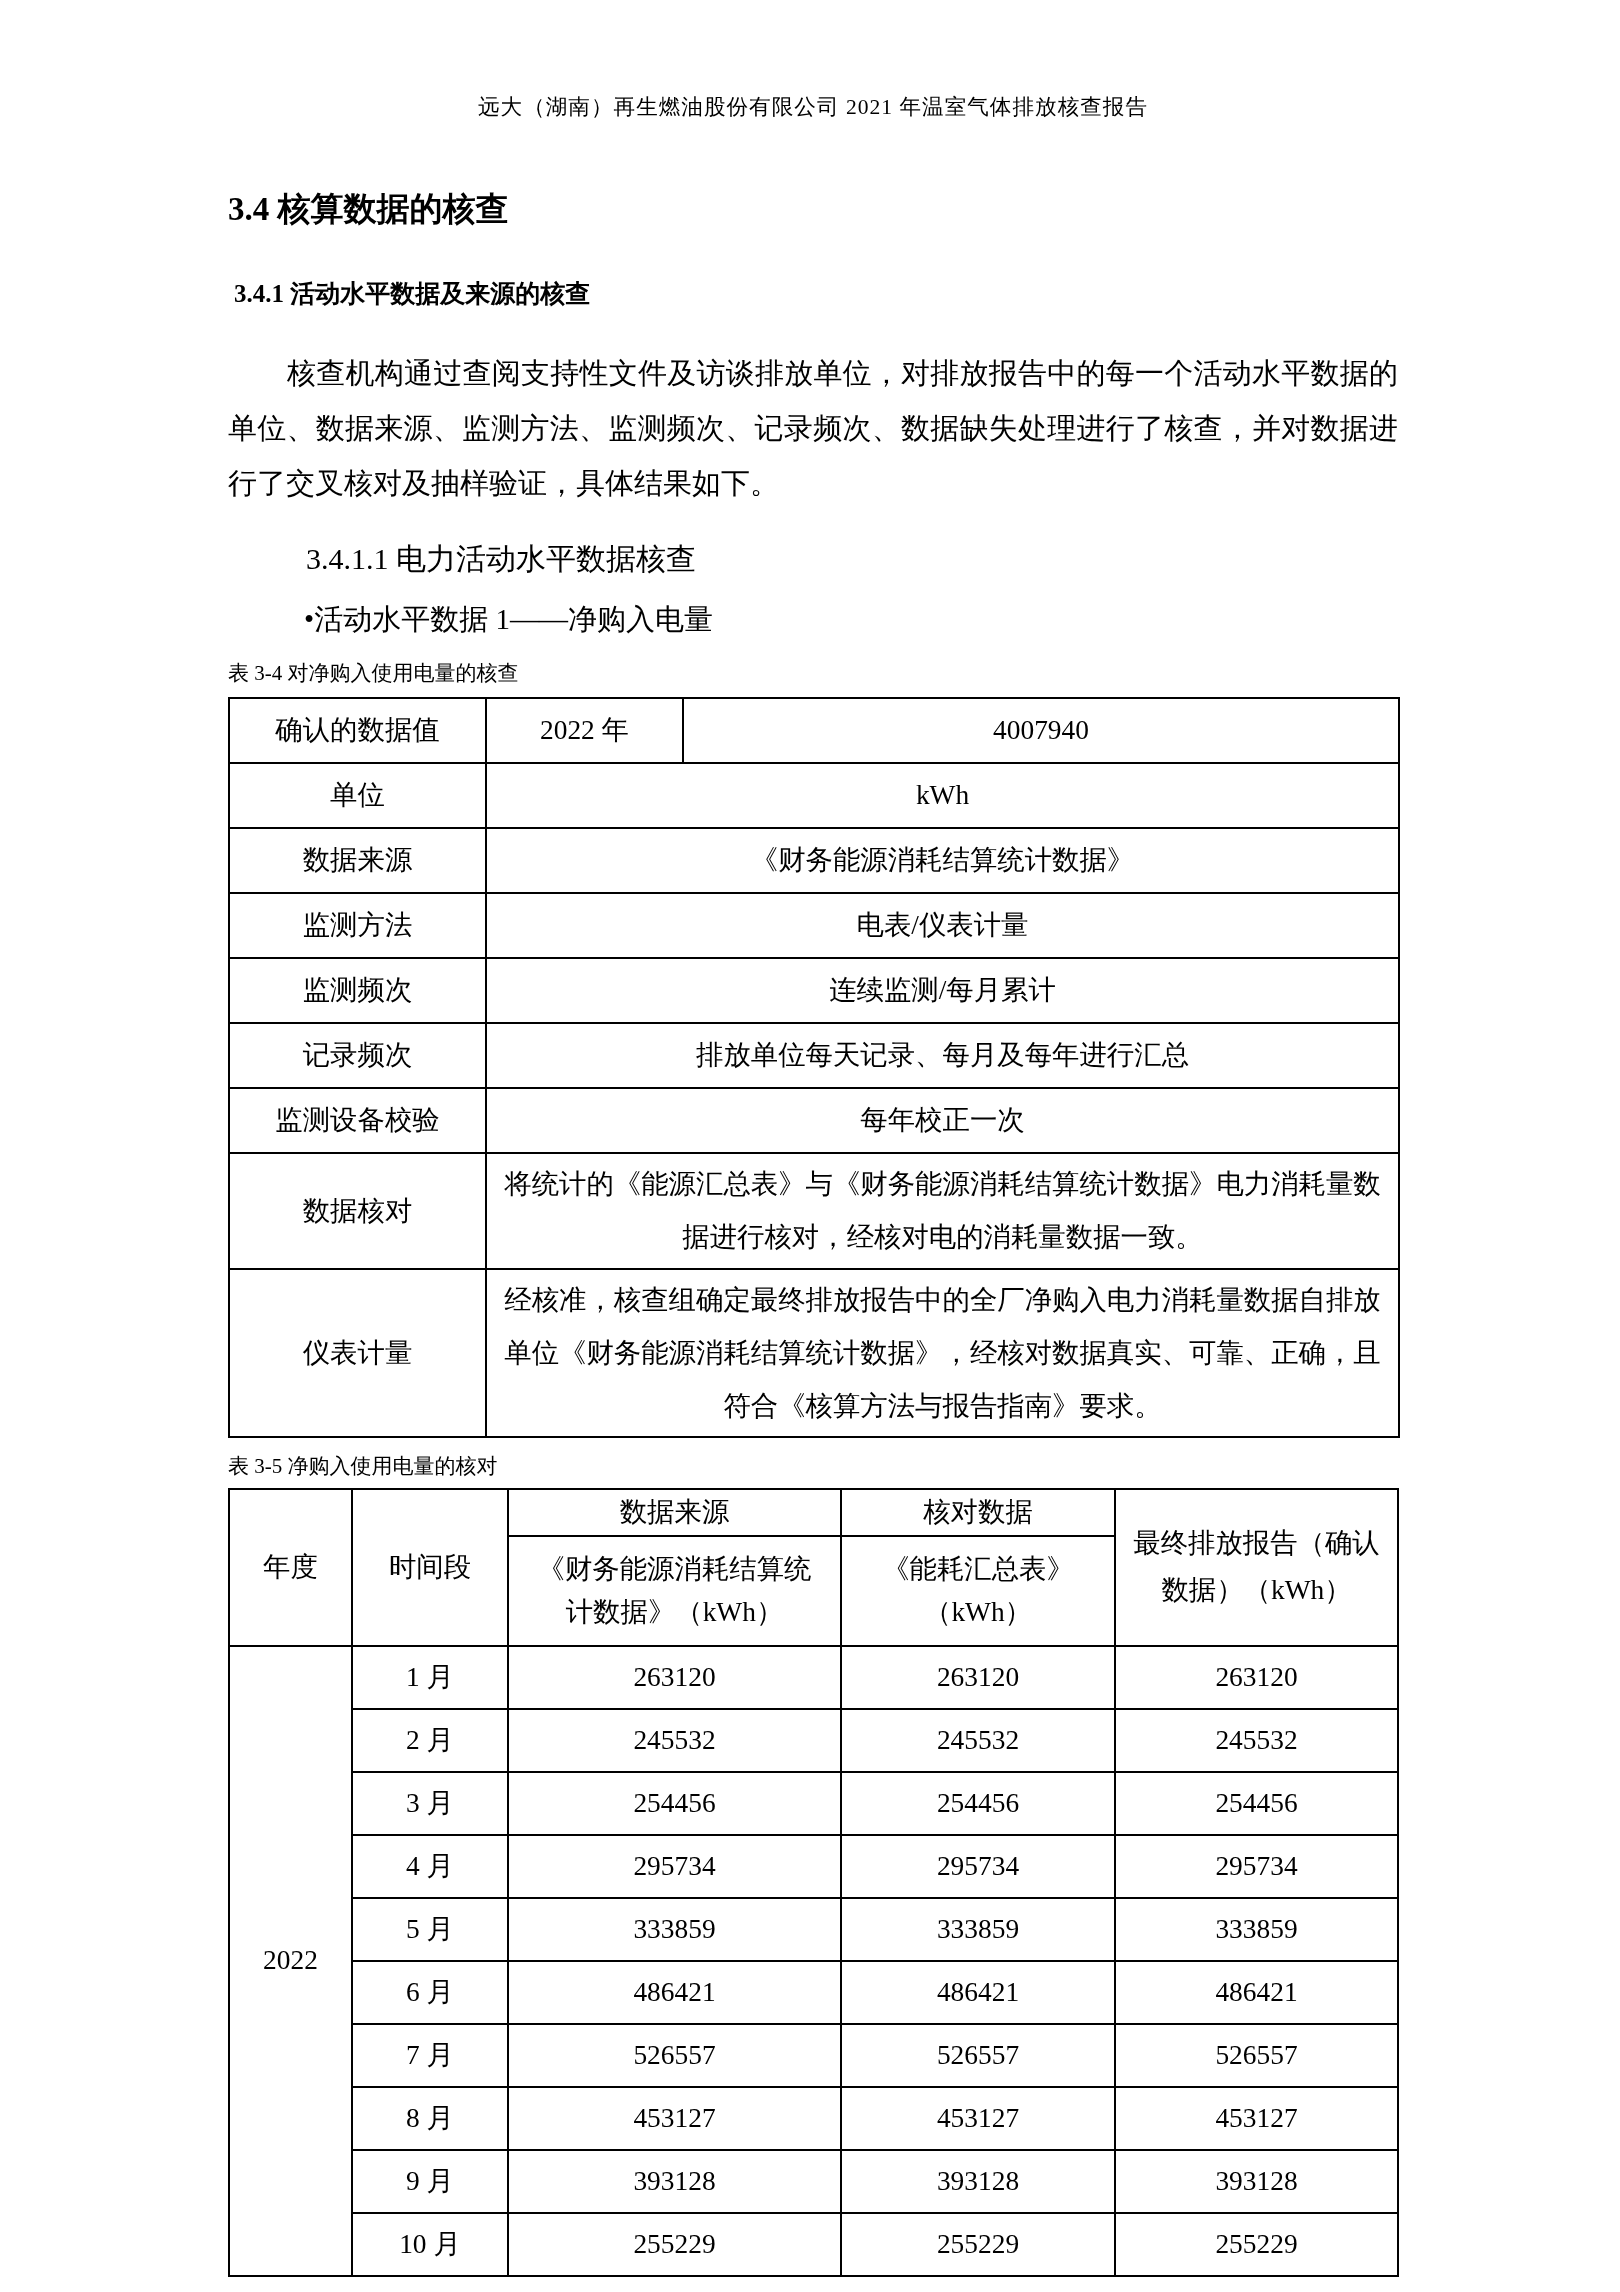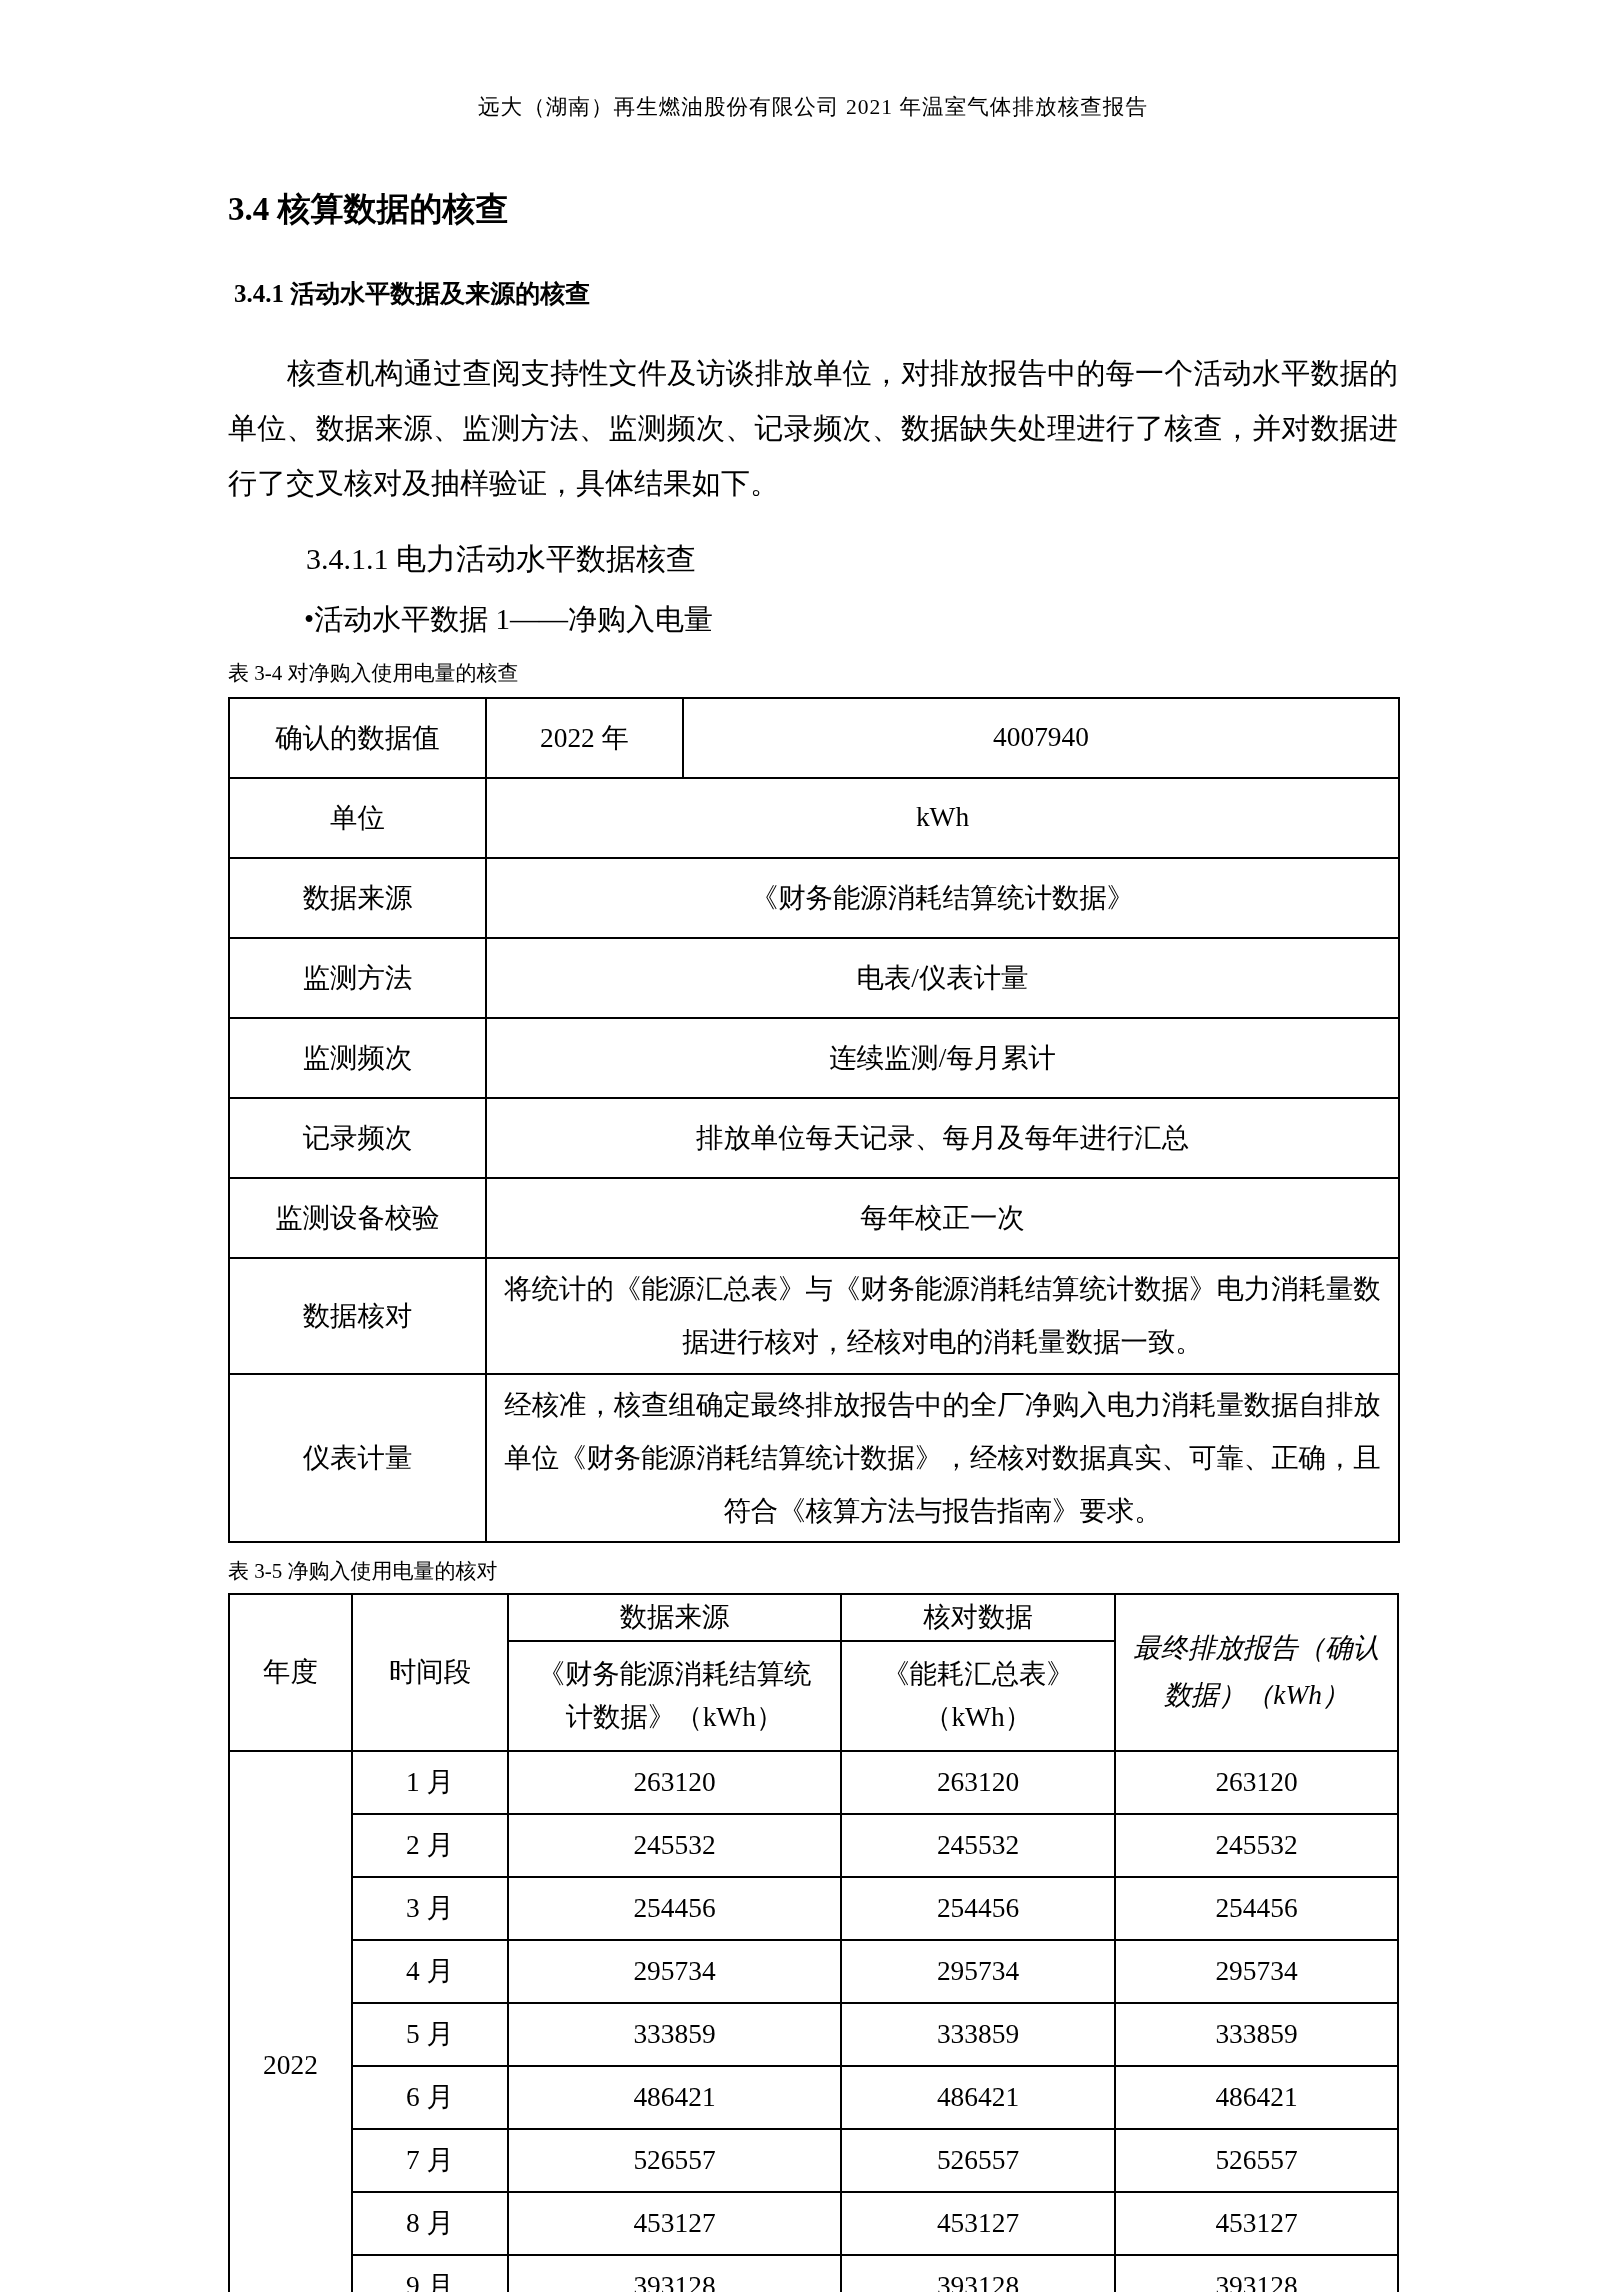--- a/index.html
+++ b/index.html
@@ -73,30 +73,30 @@
     border-top-width: 2.9px;
     border-bottom-width: 2.9px;
     text-align: center;
     vertical-align: middle;
     font-size: 27.4px;
     padding: 2px 7.8px;
     box-sizing: border-box;
     overflow: hidden;
   }
   
-  .t34 .row-s  { height: 80px; }
+  .t34 .row-s  { height: 65px; }
   .t34 .row-m2 { height: 98px; }
   .t34 .row-m3 { height: 143px; }
   .t34 td.multiline { line-height: 53px; padding: 3.9px 5.9px; }
   
   .t35 .hdr-top { height: 47px; }
   .t35 .hdr-sub { height: 110px; }
   .t35 .data-row { height: 63px; }
   .t35 td.subhead { line-height: 43px; padding: 2px 18px; }
-  .t35 td.final-head { line-height: 47px; padding: 2px 9.8px; font-style: italic; }
+  .t35 td.final-head { line-height: 47px; padding: 2px 9.8px; }
 </style>
 </head>
 <body>
 
 <div class="page">
 
   <div class="doc-header">远大（湖南）再生燃油股份有限公司 2021 年温室气体排放核查报告</div>
 
   <div class="h1">3.4 核算数据的核查</div>
 

